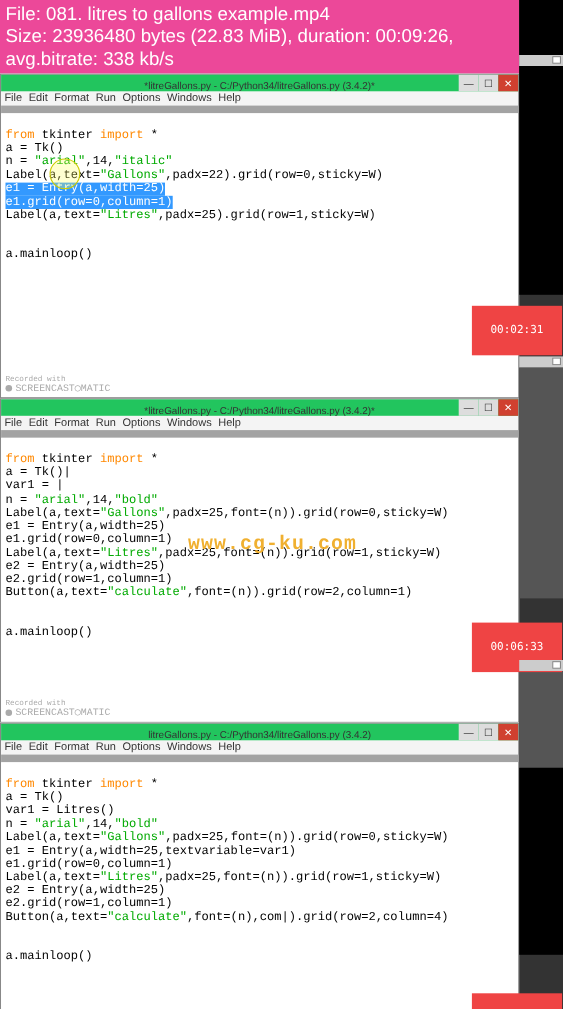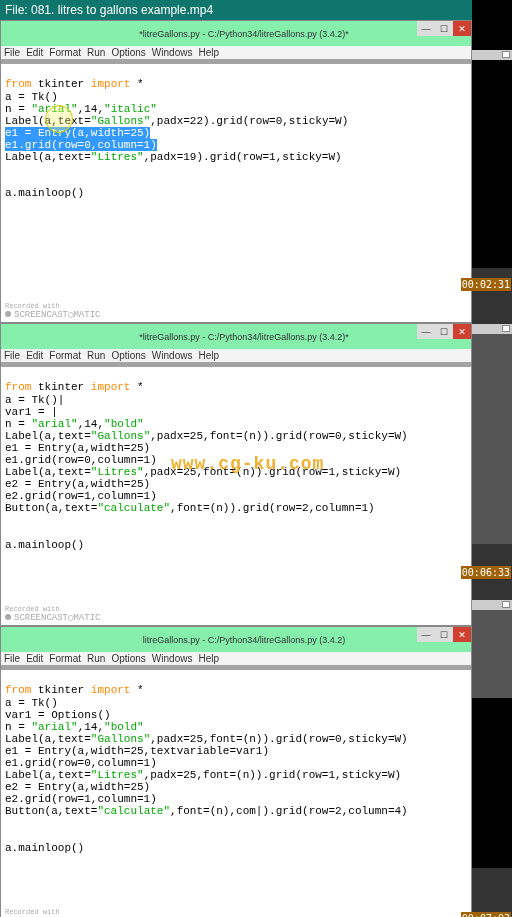--- a/index.html
+++ b/index.html
@@ -1,53 +1,54 @@
 <!DOCTYPE html>
 <html><head>
 <meta charset="utf-8">
 <style>
   * { margin: 0; padding: 0; box-sizing: border-box; }
   body { font-family: Arial, sans-serif; font-size: 11px; width: 512px; background: #f0f0f0; }
-  .header-banner { background: #0f766e; color: #fff; padding: 3px 5px; font-size: 12px; line-height: 1.2; }
+  .header-banner { background: #ec4899; color: #fff; padding: 3px 5px; font-size: 17px; line-height: 1.2; }
   .editor-window { background: #fff; margin: 0; border: 1px solid #888; position: relative; }
-  .title-bar { background: #86efac; display: flex; align-items: center; height: 25px; font-size: 9px; color: #333; position: relative; }
+  .title-bar { background: #22c55e; display: flex; align-items: center; height: 15px; font-size: 9px; color: #333; position: relative; flex-direction: column; }
   .title-bar .title { flex: 1; text-align: center; }
   .title-bar .icon { width: 14px; height: 14px; margin-left: 2px; }
   .title-bar .win-controls { display: flex; position: absolute; right: 0; top: 0; }
   .win-btn { width: 18px; height: 15px; display: flex; align-items: center; justify-content: center; font-size: 9px; }
   .win-btn.min { background: #ddd; }
   .win-btn.max { background: #ddd; }
   .win-btn.close { background: #d04030; color: #fff; }
-  .menu-bar { background: #f4f4f4; padding: 1px 3px; font-size: 10px; color: #333; border-bottom: 5px solid #a3a3a3; }
+  .menu-bar { background: #f4f4f4; padding: 1px 3px; font-size: 10px; color: #333; border-bottom: 7px solid #a3a3a3; }
   .menu-bar span { margin-right: 6px; cursor: default; }
   .code-area { background: #fff; padding: 2px 4px; font-family: "Courier New", monospace; font-size: 11px; line-height: 1.1; min-height: 200px; white-space: pre; position: relative; }
   .kw { color: #ff8800; }
   .str { color: #00aa00; }
   .hl-sel { background: #3399ff; color: #fff; }
   .circle-cursor { position: absolute; width: 28px; height: 28px; border: 1px solid #cccc00; background: rgba(255,255,100,0.3); border-radius: 50%; pointer-events: none; }
   .watermark { position: absolute; bottom: 2px; left: 4px; font-size: 9px; color: #aaa; margin-top: 16px; }
   .watermark .rec-dot { display:inline-block; width:6px; height:6px; background:#aaa; border-radius:50%; margin-right:3px; vertical-align:middle;}
   .cg-watermark { color: #f0b030; font-size: 18px; font-weight: bold; position: absolute; left: 170px; top: 88px; pointer-events:none; letter-spacing:1px;}
   .container { display: flex; }
   .main-col { width: 472px; }
   .side-col { width: 40px; background: #333; position: relative; }
-  .timestamp { position: absolute; font-size: 10px; color: #fff; background: #a16207; padding: 1px; font-family: monospace; }
+  .timestamp { position: absolute; font-size: 10px; color: #fff; background: #ef4444; padding: 17px; font-family: monospace; }
   .side-bar-top { height: 50px; background: #000; }
   .side-strip { background: #ccc; height: 10px; position: relative;}
   .side-strip .sq { position:absolute; right:2px; top:1px; width:8px; height:7px; background:#fff; border:1px solid #888;}
   .side-dark { background: #000; height: 208px; }
 </style>
 </head>
 <body>
 
 <div class="container">
 <div class="main-col">
 
 <div class="header-banner">
   <div>File: 081. litres to gallons example.mp4</div>
+  <div>Size: 23936480 bytes (22.83 MiB), duration: 00:09:26, avg.bitrate: 338 kb/s</div>
 </div>
 
 <div class="editor-window">
   <div class="title-bar">
     <span class="icon"></span>
     <span class="title">*litreGallons.py - C:/Python34/litreGallons.py (3.4.2)*</span>
     <div class="win-controls">
       <div class="win-btn min">—</div>
       <div class="win-btn max">☐</div>
       <div class="win-btn close">✕</div>
@@ -56,21 +57,21 @@
   <div class="menu-bar">
     <span>File</span><span>Edit</span><span>Format</span><span>Run</span><span>Options</span><span>Windows</span><span>Help</span>
   </div>
   <div class="code-area" style="min-height:258px;">
 <span class="kw">from</span><span> tkinter </span><span class="kw">import</span><span> *</span>
 <span>a = Tk()</span>
 <span>n = </span><span class="str">"arial"</span><span>,14,</span><span class="str">"italic"</span>
 <span>Label(a,text=</span><span class="str">"Gallons"</span><span>,padx=22).grid(row=0,sticky=W)</span>
 <span class="hl-sel">e1 = Entry(a,width=25)</span>
 <span class="hl-sel">e1.grid(row=0,column=1)</span>
-<span>Label(a,text=</span><span class="str">"Litres"</span><span>,padx=19).grid(row=1,sticky=W)</span>
+<span>Label(a,text=</span><span class="str">"Litres"</span><span>,padx=25).grid(row=1,sticky=W)</span>
 
 
 <span>a.mainloop()</span>
 <div class="circle-cursor" style="left:44px; top:41px;"></div>
 <div class="watermark"><span style="font-size:7px; display:block;">Recorded with</span><span class="rec-dot"></span><span>SCREENCAST◯MATIC</span></div>
   </div>
 </div>
 
 <div class="editor-window">
   <div class="title-bar">
@@ -114,21 +115,21 @@
       <div class="win-btn max">☐</div>
       <div class="win-btn close">✕</div>
     </div>
   </div>
   <div class="menu-bar">
     <span>File</span><span>Edit</span><span>Format</span><span>Run</span><span>Options</span><span>Windows</span><span>Help</span>
   </div>
   <div class="code-area" style="min-height:258px;">
 <span class="kw">from</span><span> tkinter </span><span class="kw">import</span><span> *</span>
 <span>a = Tk()</span>
-<span>var1 = Options()</span>
+<span>var1 = Litres()</span>
 <span>n = </span><span class="str">"arial"</span><span>,14,</span><span class="str">"bold"</span>
 <span>Label(a,text=</span><span class="str">"Gallons"</span><span>,padx=25,font=(n)).grid(row=0,sticky=W)</span>
 <span>e1 = Entry(a,width=25,textvariable=var1)</span>
 <span>e1.grid(row=0,column=1)</span>
 <span>Label(a,text=</span><span class="str">"Litres"</span><span>,padx=25,font=(n)).grid(row=1,sticky=W)</span>
 <span>e2 = Entry(a,width=25)</span>
 <span>e2.grid(row=1,column=1)</span>
 <span>Button(a,text=</span><span class="str">"calculate"</span><span>,font=(n),com|).grid(row=2,column=4)</span>
 
 

